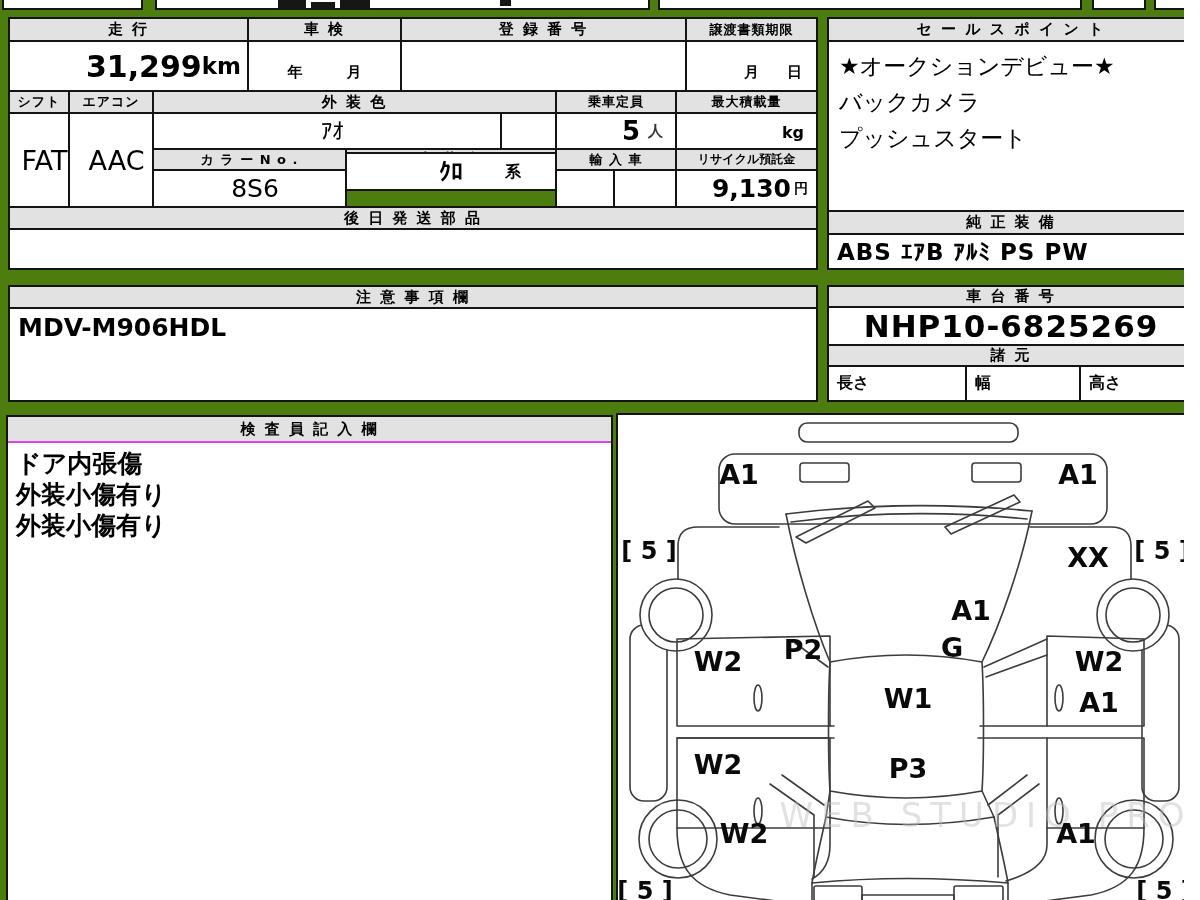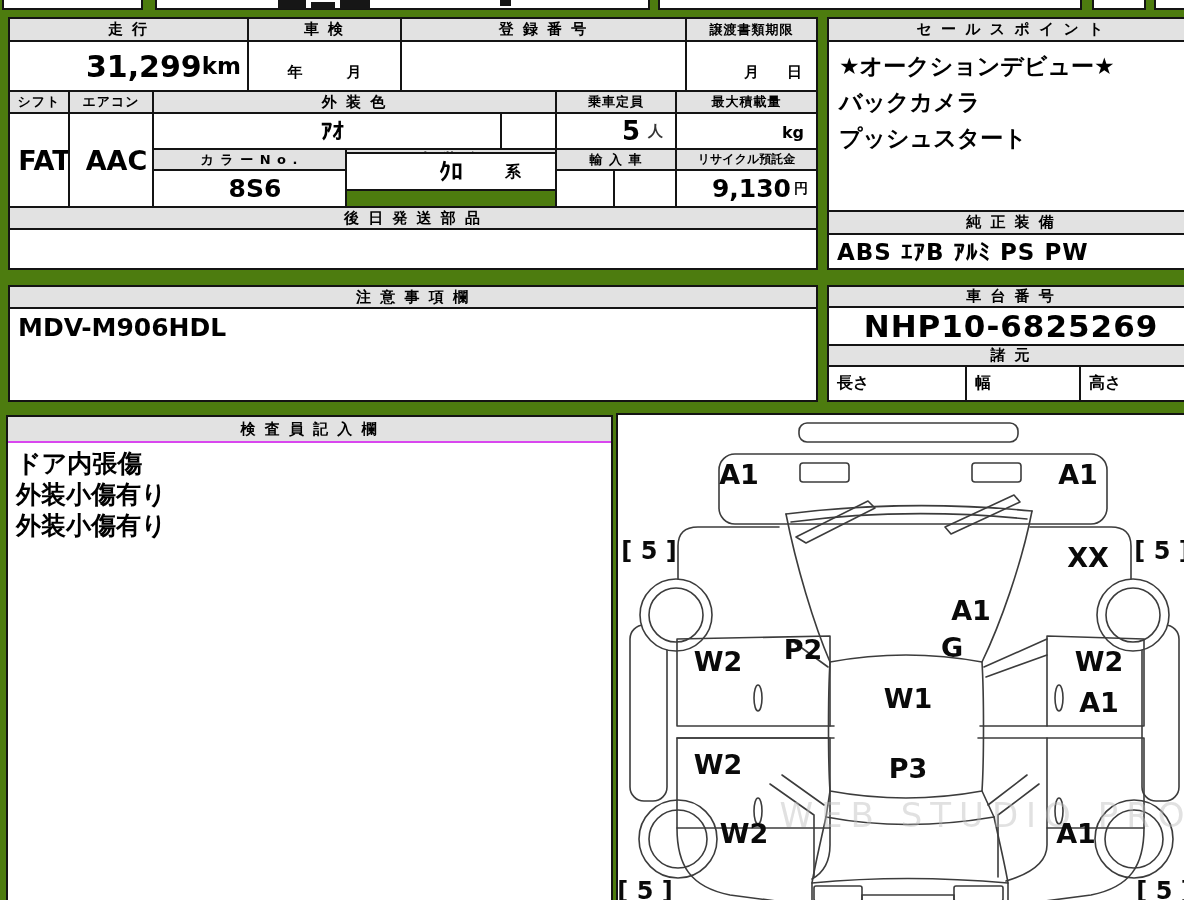--- a/index.html
+++ b/index.html
@@ -9,32 +9,32 @@
   .hdr{background:#e2e2e2;display:flex;align-items:center;justify-content:center;
        font-weight:bold;font-size:15px;letter-spacing:2px;}
   .hdr-sm{font-size:13px;letter-spacing:1px;}
   .hdr-xs{font-size:12px;letter-spacing:0;}
   .frag{position:absolute;background:#161616;}
   .mileage{display:flex;align-items:center;justify-content:flex-end;padding-right:6px;}
   .mileage .num{font-size:30px;font-weight:bold;}
   .mileage .unit{font-size:23px;font-weight:bold;}
   .ym{display:flex;align-items:flex-end;justify-content:center;gap:44px;padding-bottom:8px;font-size:15px;font-weight:bold;}
   .md{display:flex;align-items:flex-end;justify-content:flex-end;gap:28px;padding:0 14px 8px 0;font-size:15px;font-weight:bold;}
-  .big{display:flex;align-items:center;justify-content:center;font-size:27px;font-weight:bold;padding-left:11px;}
+  .big{display:flex;align-items:center;justify-content:center;font-size:27px;font-weight:normal;padding-left:11px;}
   .cap{display:flex;align-items:center;justify-content:flex-end;gap:8px;padding-right:12px;}
   .cap .num{font-size:26px;font-weight:bold;}
   .cap .unit{font-size:15px;font-weight:bold;color:#333;}
   .kg{display:flex;align-items:flex-end;justify-content:flex-end;padding:0 12px 6px 0;font-size:16px;font-weight:bold;}
   .fee{display:flex;align-items:center;justify-content:flex-end;gap:3px;padding-right:8px;}
   .fee .num{font-size:25px;font-weight:bold;}
   .fee .unit{font-size:14px;font-weight:bold;}
   .interior{position:relative;display:flex;align-items:center;justify-content:center;}
   .interior .main{font-size:24px;font-weight:bold;}
   .interior .suffix{position:absolute;right:34px;top:50%;transform:translateY(-50%);font-size:16px;font-weight:bold;}
-  .textblock{padding:6px 10px;font-weight:bold;font-size:23px;line-height:36px;white-space:pre;}
+  .textblock{padding:6px 10px;font-weight:normal;font-size:23px;line-height:36px;white-space:pre;}
   .equip{display:flex;align-items:center;padding-left:8px;font-size:23px;font-weight:bold;letter-spacing:1px;}
   .model{display:flex;align-items:flex-start;padding:4px 8px;font-size:25px;font-weight:bold;}
   .chassis{display:flex;align-items:center;justify-content:center;font-size:31px;font-weight:bold;letter-spacing:1px;}
   .speclabel{display:flex;align-items:center;padding-left:8px;font-size:16px;font-weight:bold;}
   .insp{padding:5px 8px;font-weight:bold;font-size:25px;line-height:31px;white-space:pre;}
   .dmg{font:bold 27px "DejaVu Sans","Liberation Sans",sans-serif;fill:#0a0a0a;}
   .tire{font:bold 24px "DejaVu Sans","Liberation Sans",sans-serif;fill:#0a0a0a;}
   .wm{font:normal 34px "DejaVu Sans","Liberation Sans",sans-serif;fill:#bdbdbd;opacity:.45;letter-spacing:8px;}
 </style>
 </head>

